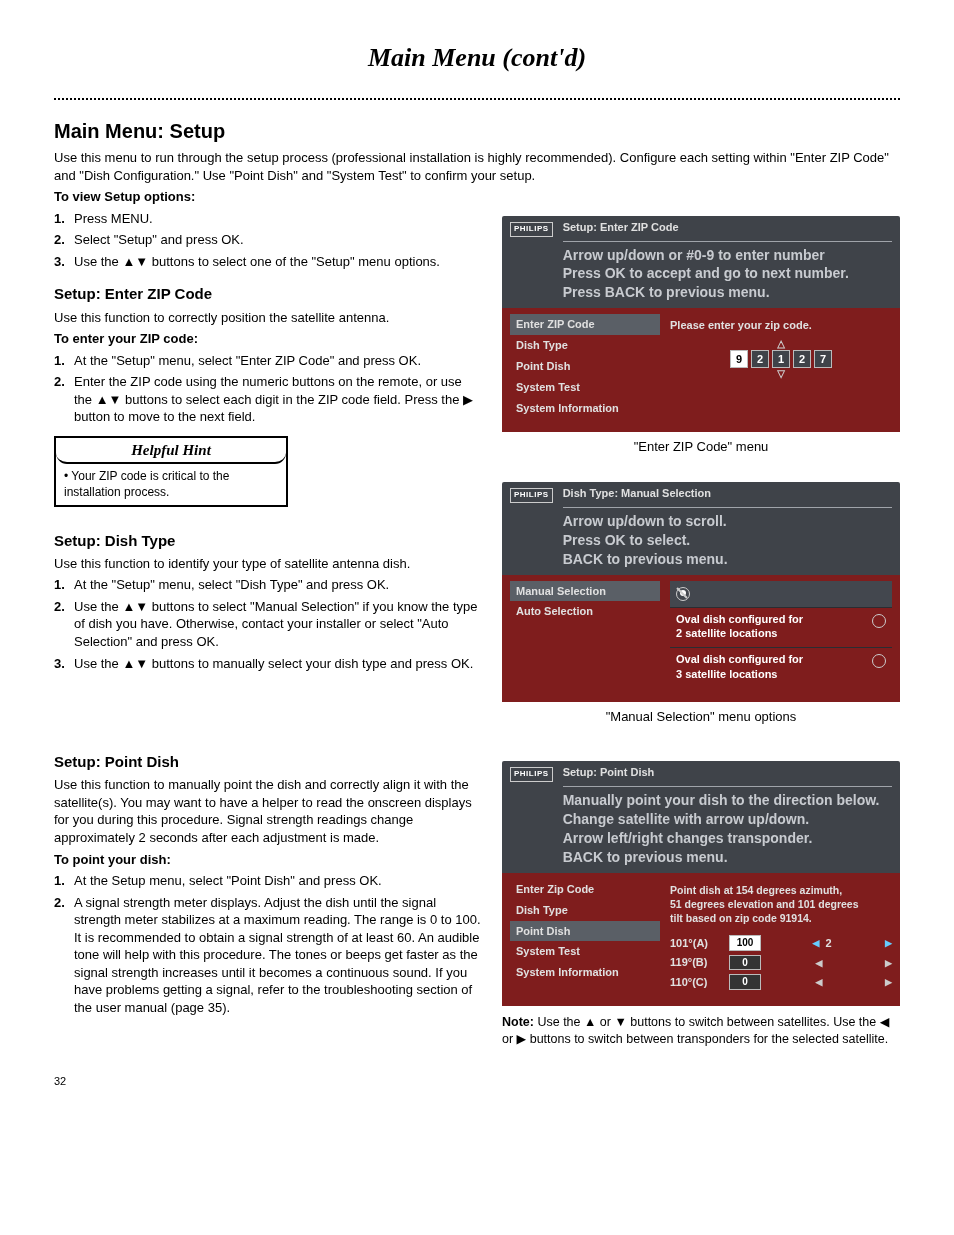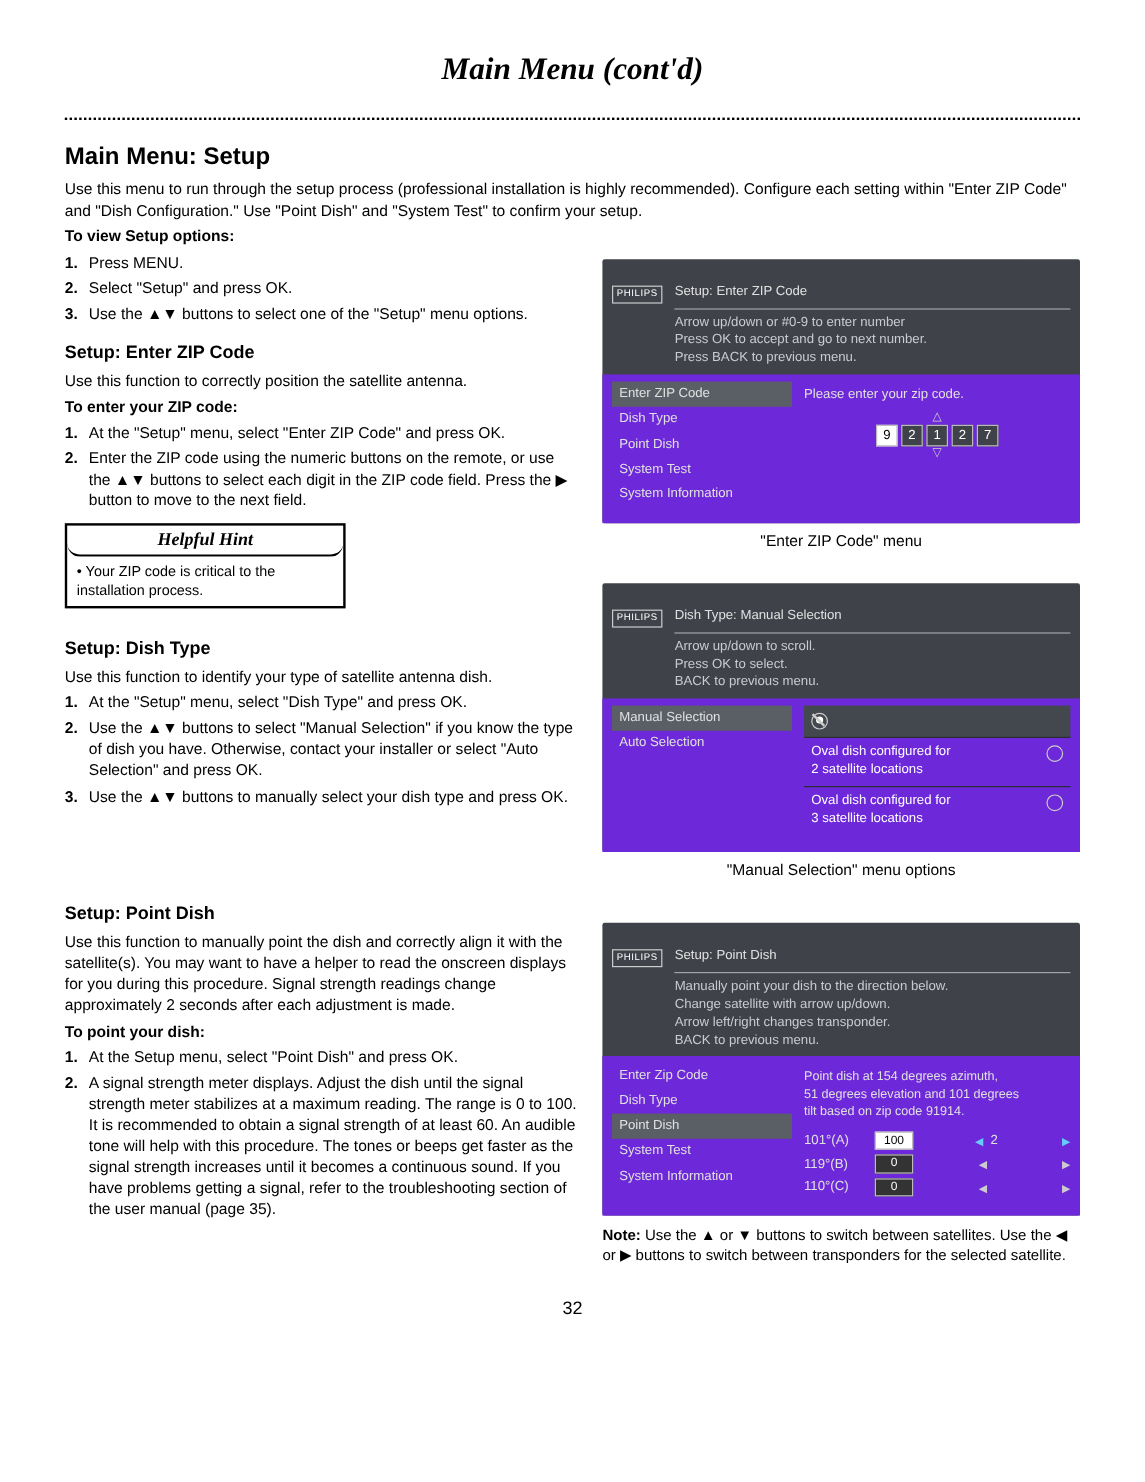--- a/index.html
+++ b/index.html
@@ -74,22 +74,22 @@
   .hintbox .hb {
     font-size: 12px;
     padding: 4px 8px;
   }
   .hintbox .hb::before { content: "•  "; }
   .tv {
     background: #3f4349;
     color: #fff;
     font-family: Arial, sans-serif;
     font-size: 11px;
-    font-weight: normal;
-    padding: 20px 8px 12px 8px;
+    font-weight: bold;
+    padding: 4px 8px 12px 8px;
     margin-bottom: 6px;
     border-radius: 2px;
   }
   .tv-head {
     display: flex;
     align-items: flex-start;
     gap: 10px;
     margin-bottom: 6px;
   }
   .tv-logo {
@@ -101,24 +101,24 @@
   }
   .tv-title {
     color: #e0e0e0;
     padding-bottom: 2px;
     margin-bottom: 4px;
   }
   .tv-hr {
     border-top: 1px solid #a0a4aa;
     margin: 3px 0 4px 0;
   }
-  .tv-help { color: #c8cbd0; font-size: 11px; line-height: 1.35; }
+  .tv-help { color: #c8cbd0; font-size: 14px; line-height: 1.35; }
   .tv-body {
     display: flex;
-    background: #6d28d9;
+    background: #7f1d1d;
     margin: 0 -8px -12px -8px;
     padding: 6px 8px 14px 8px;
     min-height: 90px;
   }
   .tv-menu { width: 150px; flex-shrink: 0; }
   .tv-menu-item {
     padding: 3px 6px;
     color: #e0e0e0;
   }
   .tv-menu-item.sel { background: #5a5f66; }
@@ -175,21 +175,21 @@
   .pd-row .lbl { width:55px; color:#e0e0e0; }
   .pd-row .val {
     border:1px solid #bbb; background:#333; color:#fff;
     padding:0 4px; min-width:22px; text-align:center; font-size:10px;
   }
   .pd-row .val.sel { background:#fff; color:#000; }
   .pd-row .arrow { color:#ccc; font-size:9px; margin-left:auto; }
   .pd-row .arrow.on { color:#6cf; }
   .pd-row .num2 { color:#e0e0e0; margin:0 2px; }
   .notep { font-size:12.5px; margin-top:8px; line-height:1.35;}
-  .pagenum { text-align:center; font-size:15px; margin-top:26px; }
+  .pagenum { font-size:11px; margin-top:26px; }
 </style>
 </head>
 <body>
 
 <div class="page-title">Main Menu (cont'd)</div>
 <div class="dotline"></div>
 
 <h2>Main Menu: Setup</h2>
 <div>Use this menu to run through the setup process (professional installation is highly recommended). Configure each setting within "Enter ZIP Code" and "Dish Configuration." Use "Point Dish" and "System Test" to confirm your setup.</div>
 <div class="bold" style="margin-top:4px;">To view Setup options:</div>

